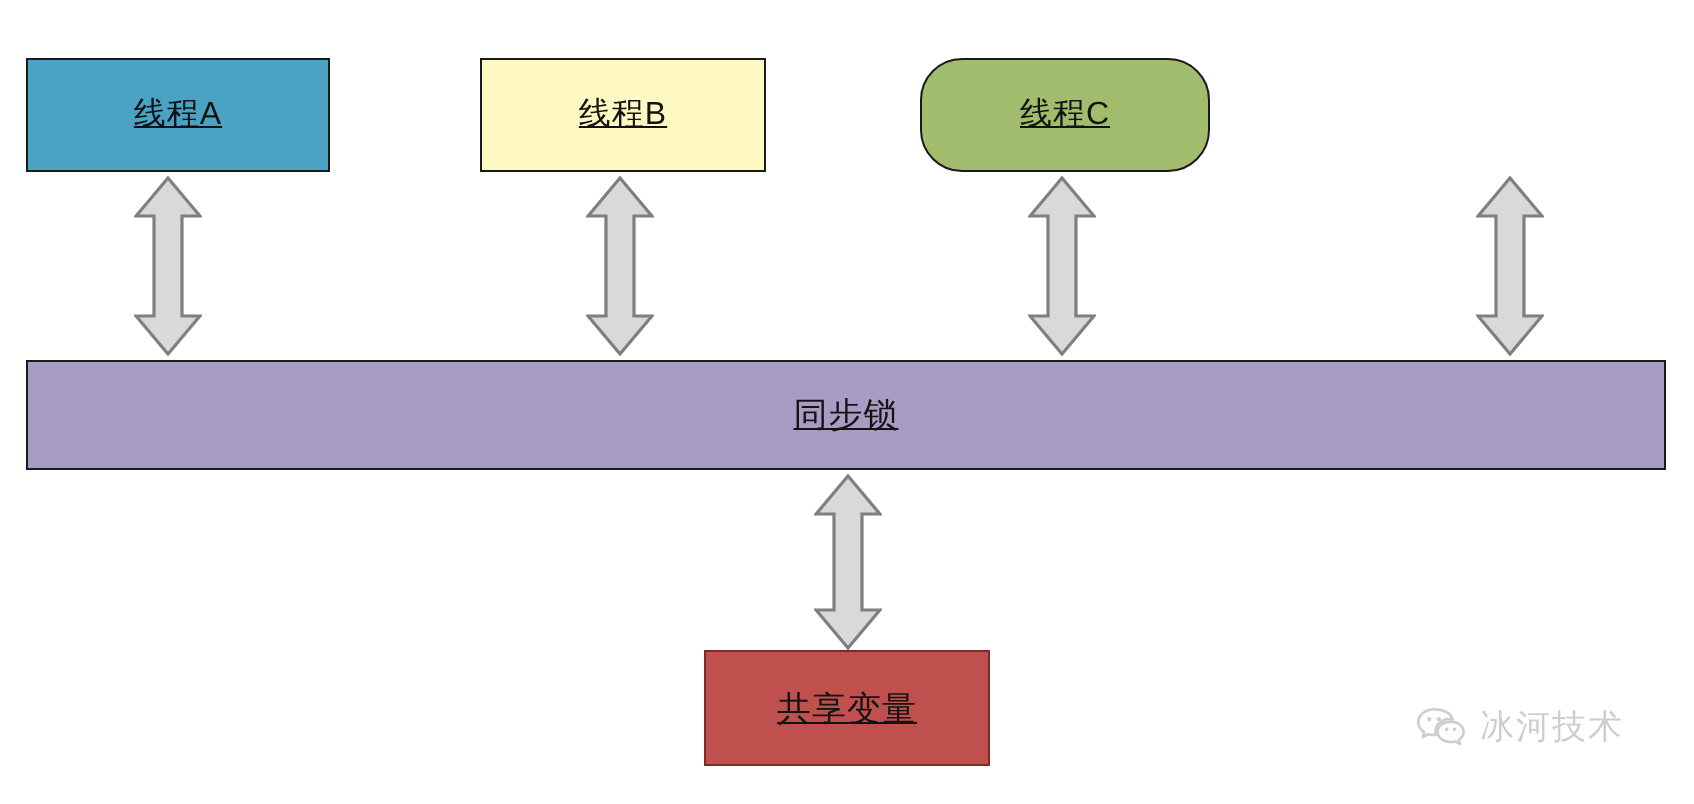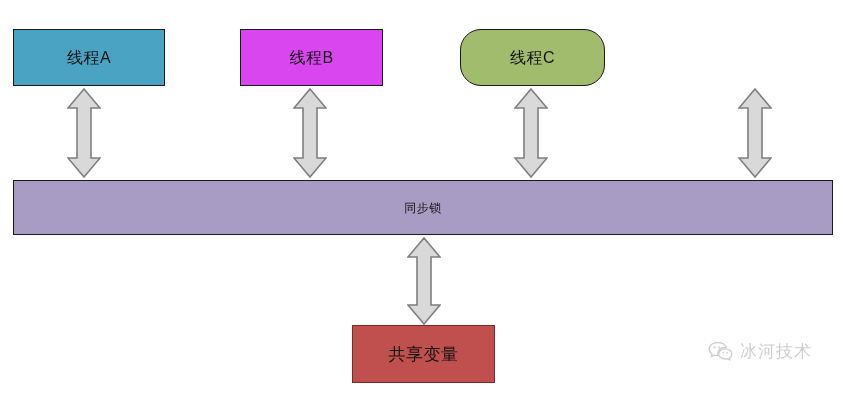--- a/index.html
+++ b/index.html
@@ -24,23 +24,24 @@
     border: 1.5px solid #1a1a1a;
     display: flex;
     align-items: center;
     justify-content: center;
     text-align: center;
     color: #131313;
     font-size: 16px;
     letter-spacing: 0.5px;
     line-height: 1;
     user-select: none;
+    text-decoration: underline;
   }
   .node-thread { font-size: 16px; }
-  .node-lock   { font-size: 12px; }
+  .node-lock   { font-size: 17px; }
   .node-shared { font-size: 17px; }
 
   .arrow {
     position: absolute;
   }
   .arrow svg { display: block; }
 
   .watermark {
     position: absolute;
     display: flex;
@@ -90,38 +91,38 @@
   <div class="arrow" style="left:407px; top:237px;">
     <svg width="34" height="88" viewBox="0 0 34 88" aria-hidden="true">
       <polygon points="17,1 33,20 24,20 24,68 33,68 17,87 1,68 10,68 10,20 1,20" fill="#d9d9d9" stroke="#7f7f7f" stroke-width="1.6" stroke-linejoin="miter"></polygon>
     </svg>
   </div>
 
   <div class="node node-thread" style="left:13px; top:29px; width:152px; height:57px; background:#4ba3c3;">
     <span>线程A</span>
   </div>
 
-  <div class="node node-thread" style="left:240px; top:29px; width:143px; height:57px; background:#d946ef;">
+  <div class="node node-thread" style="left:240px; top:29px; width:143px; height:57px; background:#fef9c3;">
     <span>线程B</span>
   </div>
 
   <div class="node node-thread" style="left:460px; top:29px; width:145px; height:57px; background:#a2bc6e;border-radius:21px;">
     <span>线程C</span>
   </div>
 
 
   <div class="node node-lock" style="left:13px; top:180px; width:820px; height:55px; background:#a99cc4;">
     <span>同步锁</span>
   </div>
 
   <div class="node node-shared" style="left:352px; top:325px; width:143px; height:58px; background:#c0504d; border-color:#7d2a26;">
     <span>共享变量</span>
   </div>
 
-  <div class="watermark" style="left:708px; top:340px;">
+  <div class="watermark" style="left:708px; top:352px;">
     <span class="wm-icon">
       <svg width="26" height="22" viewBox="0 0 26 22" aria-hidden="true">
         <path d="M9.2 1.6C4.7 1.6 1.1 4.5 1.1 8.1c0 2 1.2 3.8 3 5L3.4 15.6l2.8-1.5c.9 .3 1.9 .4 3 .4
                  .3 0 .5 0 .8 0 -.2-.6-.3-1.2-.3-1.8 0-3.5 3.4-6.3 7.7-6.3 .3 0 .6 0 .9 .1
                  C17.5 3.7 13.8 1.6 9.2 1.6z" fill="none" stroke="#8a8a8a" stroke-width="1.3" stroke-linejoin="round"></path>
         <circle cx="6.6" cy="6.6" r="1.05" fill="#8a8a8a"></circle>
         <circle cx="11.4" cy="6.6" r="1.05" fill="#8a8a8a"></circle>
         <path d="M17.3 7.8c-3.6 0-6.5 2.3-6.5 5.1 0 2.8 2.9 5.1 6.5 5.1 .8 0 1.6-.1 2.3-.3l2.4 1.3
                  -.6-2.1c1.4-.9 2.4-2.4 2.4-4.0 0-2.8-2.9-5.1-6.5-5.1z" fill="none" stroke="#8a8a8a" stroke-width="1.3" stroke-linejoin="round"></path>
         <circle cx="15.3" cy="11.7" r="0.9" fill="#8a8a8a"></circle>

